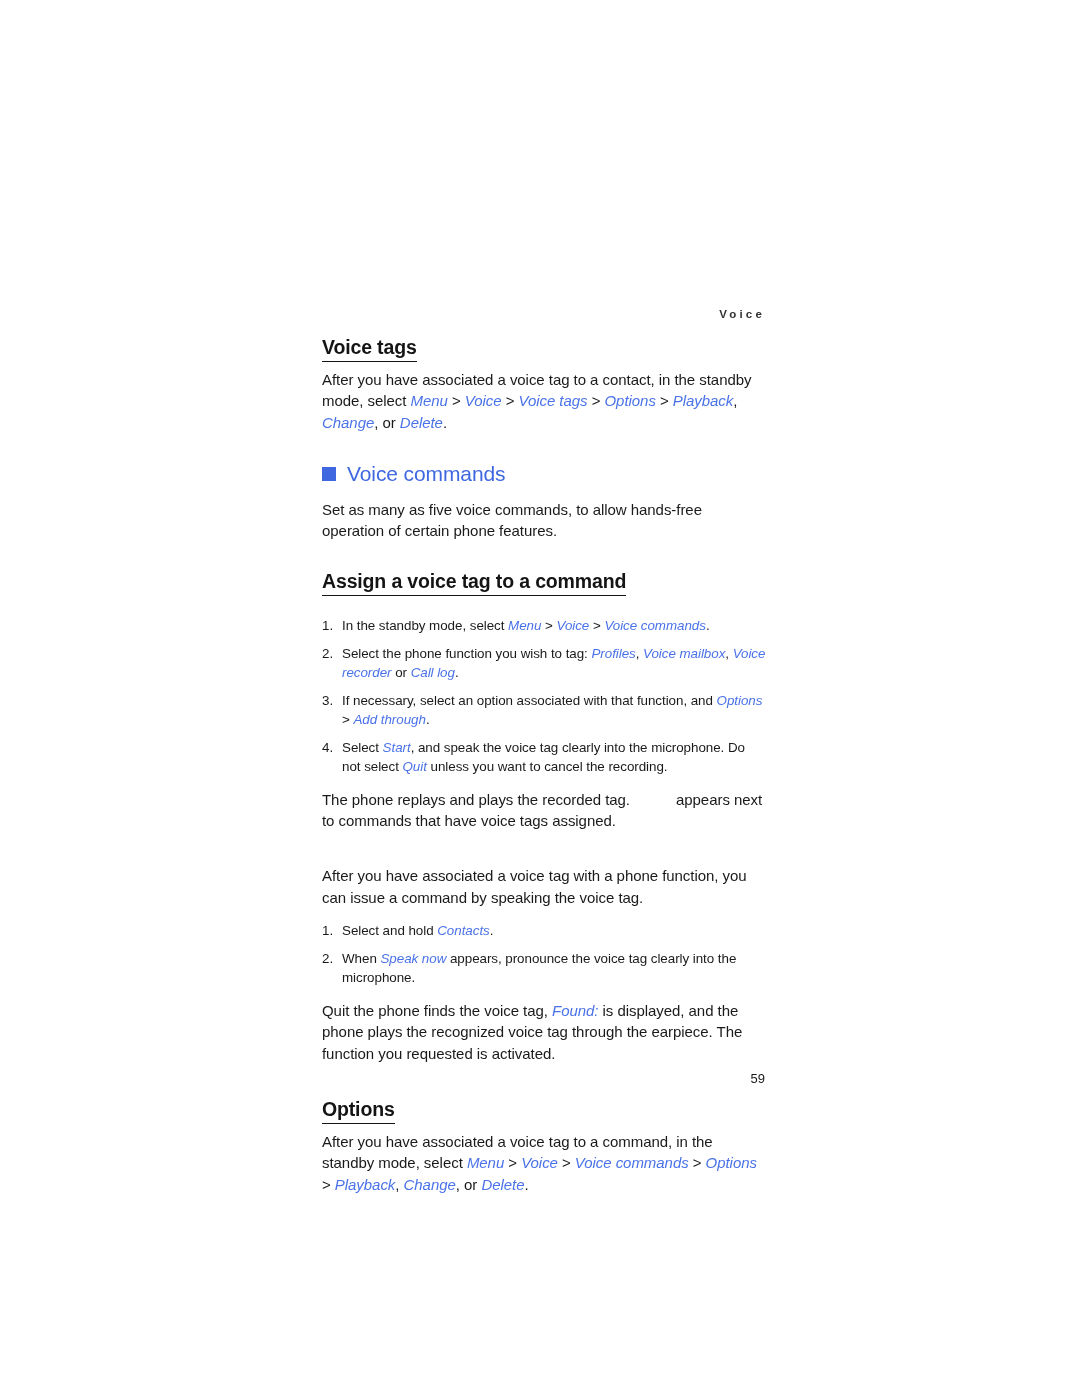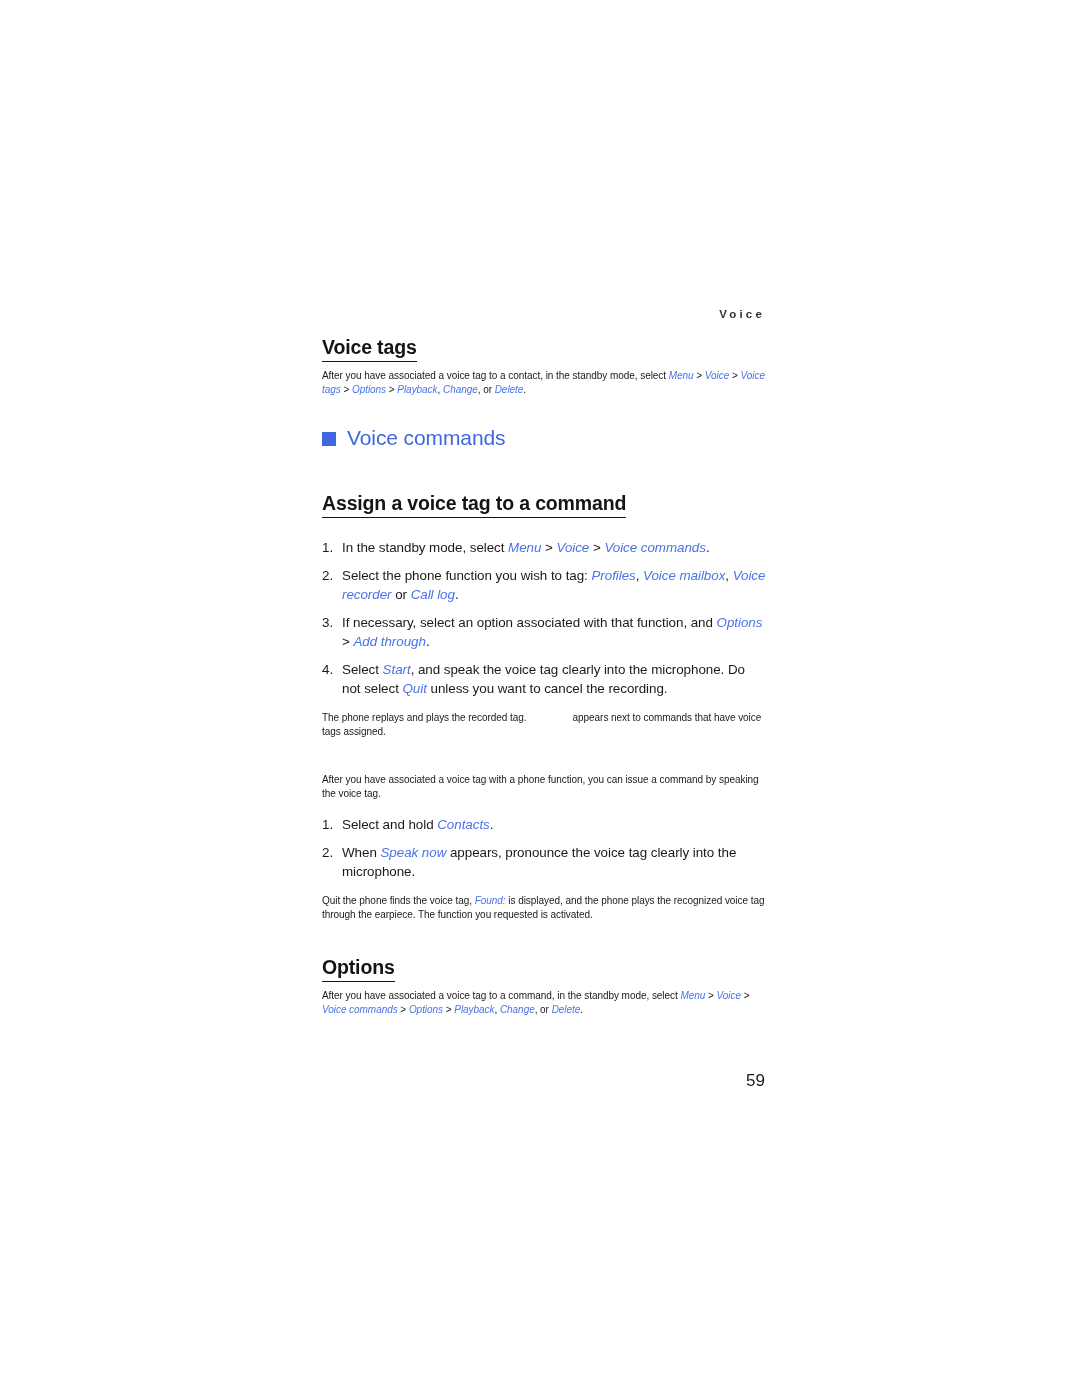--- a/index.html
+++ b/index.html
@@ -76,21 +76,21 @@
     background: #3f68e0;
     display: inline-block;
     margin-right: 11px;
     flex: 0 0 auto;
     position: relative;
     top: 1px;
   }
 
   
   p.body {
-    font-size: 10px;
+    font-size: 15px;
     line-height: 1.42;
     margin: 0;
     color: #1a1a1a;
     letter-spacing: -0.05px;
   }
 
   .ui {
     color: #4a72e8;
     font-style: italic;
   }
@@ -128,21 +128,21 @@
     display: inline-block;
     width: 46px;
   }
 
   .page-number {
     position: absolute;
     left: 322px;
     top: 1071px;
     width: 443px;
     text-align: right;
-    font-size: 17px;
+    font-size: 13px;
     color: #1a1a1a;
   }
 </style>
 </head>
 <body>
 
 <div class="page">
 
   <div class="running-header">Voice</div>
 
@@ -159,20 +159,21 @@
 
     <div class="gap-lg"></div>
 
     <h2 class="section-heading">
       <span class="bullet-square"></span>
       <span>Voice commands</span>
     </h2>
 
     <div class="gap-sm"></div>
 
+    <p class="body">Set as many as five voice commands, to allow hands-free operation of certain phone features.</p>
 
     <div class="gap-lg"></div>
 
     <div class="heading-wrap">
       <h3 class="sub-heading">Assign a voice tag to a command</h3>
     </div>
 
 
     <div class="gap-sm"></div>
 

